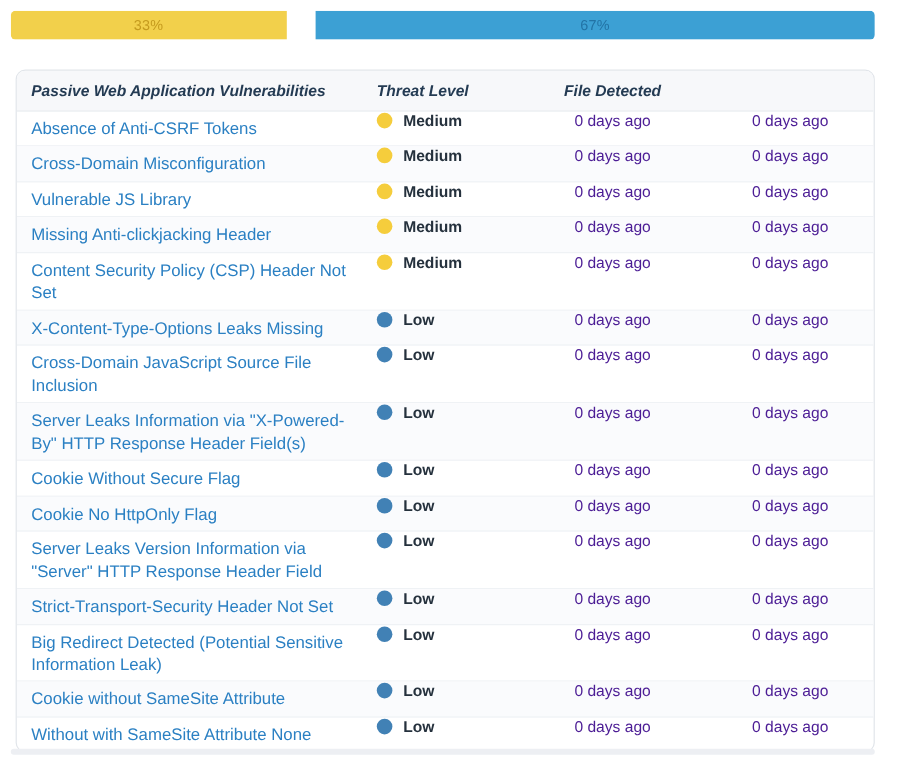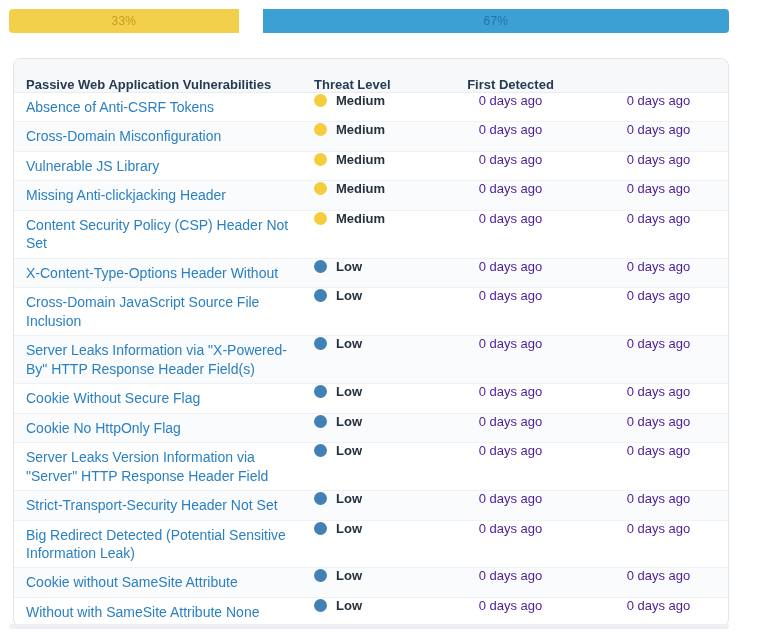--- a/index.html
+++ b/index.html
@@ -26,24 +26,25 @@
   
   .card {
     position: absolute; left: 13px; top: 58px;
     width: 716px; box-sizing: border-box;
     background: #ffffff;
     border: 1px solid #e1e5ea;
     border-radius: 8px;
     overflow: hidden;
   }
   .thead {
-    display: flex; align-items: flex-end;
+    display: flex; align-items: center;
     min-height: 34px; box-sizing: border-box;
     background: #f7f8fa;
     border-bottom: 1px solid #e9edf1;
+    font-style: italic;
   }
   .th { font-size: 13px; font-weight: 700; color: #243b53; }
   .c1 { width: 300px; padding-left: 12px; padding-right: 10px; box-sizing: border-box; }
   .c2 { width: 118px; box-sizing: border-box; }
   .c3 { width: 157px; text-align: center; box-sizing: border-box; }
   .c4 { width: 139px; text-align: center; box-sizing: border-box; }
 
   .tr {
     display: flex; align-items: flex-start;
     min-height: 27px; box-sizing: border-box;
@@ -81,21 +82,21 @@
     </div>
     <div class="seg" style="width: 67%; background: rgb(60, 160, 212); color: rgb(34, 115, 165); margin-left: 24px;">
       <span>67%</span>
     </div>
   </div>
 
   <div class="card">
     <div class="thead">
       <div class="c1 th">Passive Web Application Vulnerabilities</div>
       <div class="c2 th">Threat Level</div>
-      <div class="c3 th">First Detected</div>
+      <div class="c3 th">File Detected</div>
     </div>
     <div class="tbody">
   <div class="tr">
     <div class="c1 td">
       <a class="vuln-link">Absence of Anti-CSRF Tokens</a>
     </div>
     <div class="c2 td cell-threat">
       <span class="dot" style="background: rgb(245, 205, 60);"></span>
       <span class="tl">Medium</span>
     </div>
@@ -146,21 +147,21 @@
     <div class="c2 td cell-threat">
       <span class="dot" style="background: rgb(245, 205, 60);"></span>
       <span class="tl">Medium</span>
     </div>
     <div class="c3 td muted">0 days ago</div>
     <div class="c4 td muted">0 days ago</div>
   </div>
 
   <div class="tr">
     <div class="c1 td">
-      <a class="vuln-link">X-Content-Type-Options Header Without</a>
+      <a class="vuln-link">X-Content-Type-Options Leaks Missing</a>
     </div>
     <div class="c2 td cell-threat">
       <span class="dot" style="background: rgb(65, 129, 181);"></span>
       <span class="tl">Low</span>
     </div>
     <div class="c3 td muted">0 days ago</div>
     <div class="c4 td muted">0 days ago</div>
   </div>
 
   <div class="tr">

